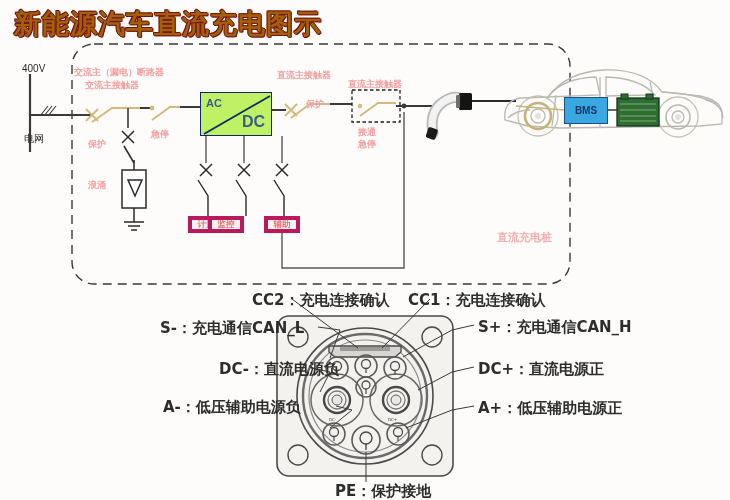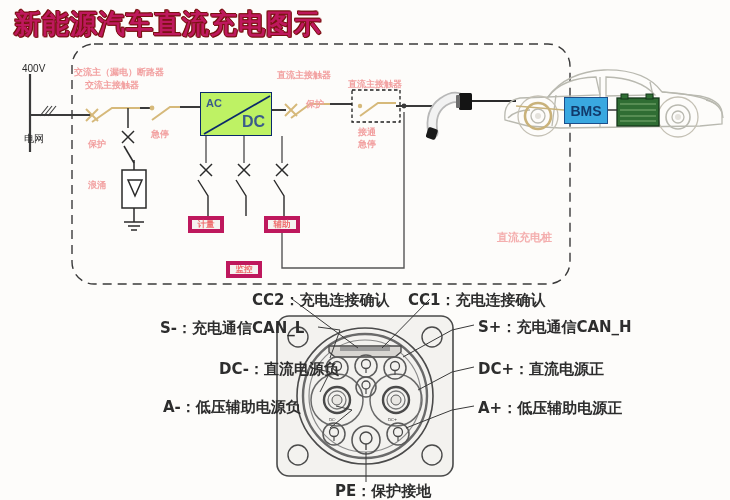--- a/index.html
+++ b/index.html
@@ -15,49 +15,49 @@
   .red-lbl{color:#f2a0a0;font-size:9px;font-weight:bold;font-family:"DejaVu Sans",sans-serif;}
   .red-lbl-2{color:#f4aeae;font-size:9px;font-weight:bold;font-family:"DejaVu Sans",sans-serif;}
   .blk-lbl{color:#2a2a2a;font-size:10px;font-family:"Liberation Sans",sans-serif;text-align:center;}
   .pin-lbl{color:#2d2d2d;font-size:15px;font-weight:bold;font-family:"DejaVu Sans",sans-serif;}
   .tiny{font-size:4px;color:#3a3a3a;font-family:"DejaVu Sans",sans-serif;}
 
   
   #title{
     position:absolute;left:14px;top:6px;
     font-family:"DejaVu Serif","Liberation Serif",serif;
-    font-size:27px;font-weight:bold;color:#be185d;letter-spacing:1px;
+    font-size:27px;font-weight:bold;color:#a16207;letter-spacing:1px;
     text-shadow:
        1px 0 0 #7a1210, -1px 0 0 #7a1210, 0 1px 0 #7a1210, 0 -1px 0 #7a1210,
        1px 1px 0 #7a1210, -1px -1px 0 #7a1210;
   }
 
   
   #acdc{
     position:absolute;left:200px;top:92px;width:72px;height:44px;
     background:#bef264;border:1.6px solid #0a2a6a;box-sizing:border-box;text-decoration:underline;
   }
   #acdc .ac{position:absolute;left:5px;top:4px;font-size:11px;color:#3b5c8a;font-family:"Liberation Sans",sans-serif;font-weight:bold;}
   #acdc .dc{position:absolute;right:6px;bottom:4px;font-size:16px;color:#3b5c8a;font-family:"Liberation Sans",sans-serif;font-weight:bold;}
 
   
   .sbox{
     position:absolute;top:216px;width:36px;height:17px;
     background:#f5f3f1;border:4px solid #be185d;box-sizing:border-box;
     display:flex;align-items:center;justify-content:center;
     color:#ef6f6f;font-size:8.5px;font-weight:bold;font-family:"DejaVu Sans",sans-serif;
   }
-  #sbox0{left:188px;} #sbox1{left:226px;margin-top:45px;} #sbox2{left:264px;text-align:right;}
+  #sbox0{left:188px;} #sbox1{left:208px;} #sbox2{left:264px;text-align:right;}
 
   
   #bms{
     position:absolute;left:564px;top:97px;width:44px;height:27px;
     background:#3aa8e0;border:1.4px solid #1c4e8a;box-sizing:border-box;
     display:flex;align-items:center;justify-content:center;
-    color:#123a6b;font-size:14px;font-weight:bold;font-family:"Liberation Sans",sans-serif;
+    color:#123a6b;font-size:10px;font-weight:bold;font-family:"Liberation Sans",sans-serif;
   }
 </style>
 </head>
 <body>
 
 <div id="root">
 
   <div id="title">新能源汽车直流充电图示</div>
 
   <svg class="layer">

